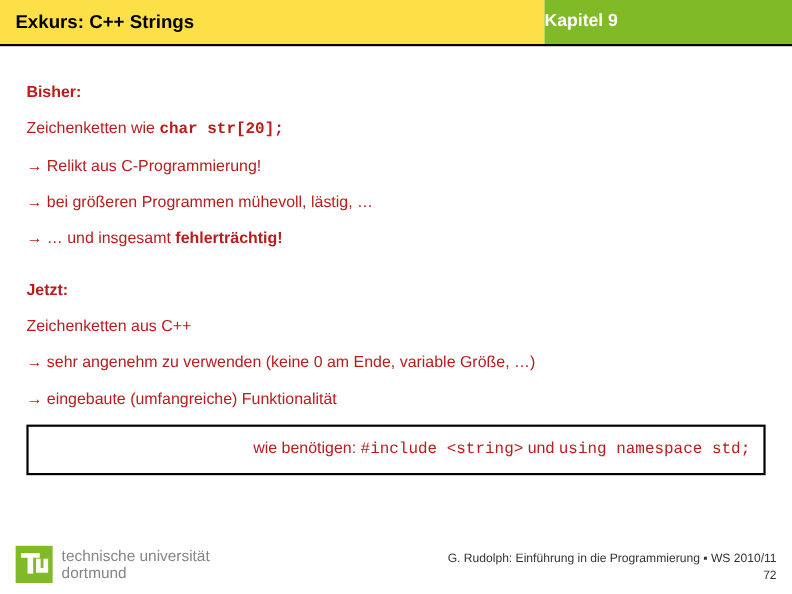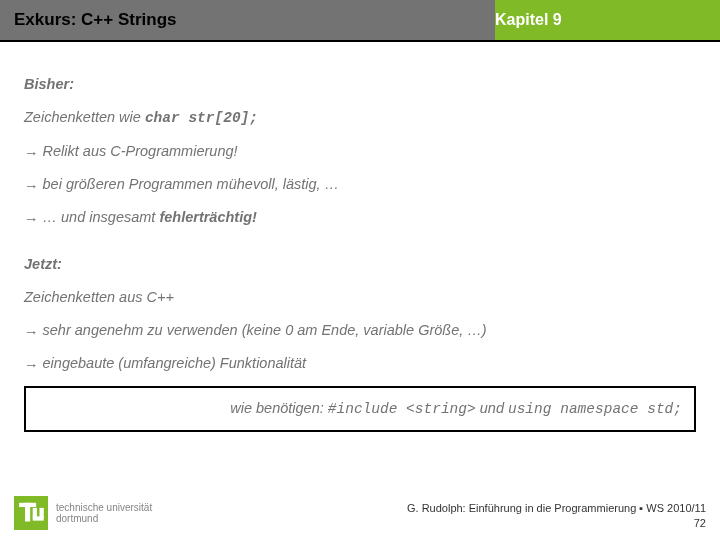--- a/index.html
+++ b/index.html
@@ -11,43 +11,42 @@
     position: relative;
     overflow: hidden;
   }
   .header-bar {
     display: flex;
     height: 42px;
     border-bottom: 2px solid #000;
   }
   .header-left {
     flex: 0 0 495px;
-    background: #737373;
+    background: #fde047;
     display: flex;
     align-items: center;
     padding-left: 14px;
     font-weight: bold;
     font-size: 17px;
     color: #000;
   }
   .header-right {
     flex: 1;
     background: #80ba26;
     display: flex;
     align-items: center;
     font-weight: bold;
     font-size: 16px;
     color: #fff;
   }
   .content {
     padding: 26px 24px 14px 24px;
     font-size: 14.5px;
-    color: #737373;
+    color: #b91c1c;
     line-height: 1.45;
-    font-style: italic;
   }
   .content p { margin-bottom: 12px; }
   .section-head { font-weight: bold; margin-top: 6px; margin-bottom: 10px; }
   .mono { font-family: "Courier New", Courier, monospace; font-weight: bold; margin-top: 16px; }
   .box {
     border: 2px solid #000;
     padding: 10px 12px;
     margin: 10px 0 8px 0;
     font-size: 14.5px;
     text-align: right;
@@ -66,21 +65,21 @@
     position: absolute;
     left: 14px;
     bottom: 10px;
     display: flex;
     align-items: center;
     gap: 8px;
   }
   .logo-svg { width: 34px; height: 34px; }
   .logo-txt {
     color: #858585;
-    font-size: 10px;
+    font-size: 14px;
     line-height: 1.1;
   }
   .bold { font-weight: bold; }
 </style>
 </head>
 <body>
 
 <div class="header-bar">
   <div class="header-left">Exkurs: C++ Strings</div>
   <div class="header-right">Kapitel 9</div>

